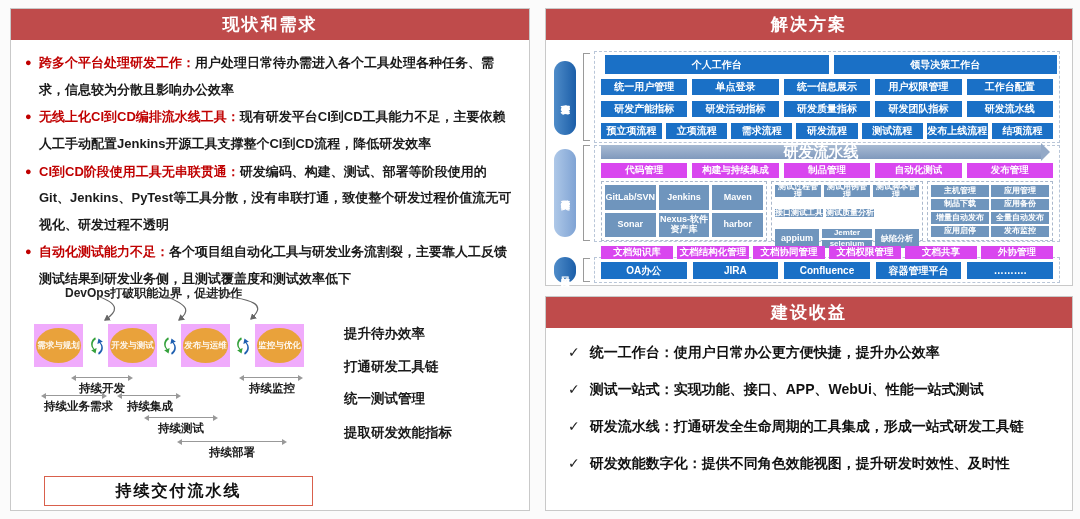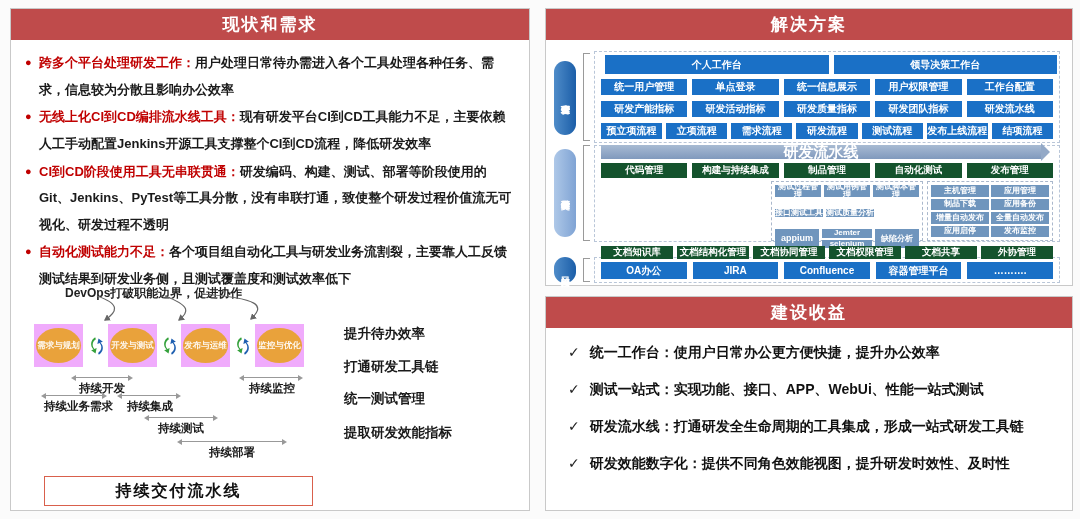--- a/index.html
+++ b/index.html
@@ -31,21 +31,21 @@
   #sol-card{left:545px;top:8px;width:528px;height:278px;}
   .pill{position:absolute;left:8px;width:22px;border-radius:12px;color:#fff;
     writing-mode:vertical-lr;text-orientation:upright;display:flex;align-items:center;justify-content:center;
     font-size:9px;font-weight:bold;line-height:11px;background:linear-gradient(90deg,#4f8cc9,#1b5ea8);}
   .pill.light{background:linear-gradient(90deg,#aec8e8,#7fa3d4);}
   .bracket{position:absolute;left:37px;width:7px;border:1px solid #9a9a9a;border-right:none;box-sizing:border-box;}
   .bandbox{position:absolute;left:48px;width:466px;border:1px dashed #b9c6d8;box-sizing:border-box;}
   .boxrow{position:absolute;left:55px;width:452px;display:flex;gap:5px;}
   .boxrow .bb{flex:1;background:#1a70c6;color:#fff;display:flex;align-items:center;justify-content:center;
     font-size:10px;font-weight:bold;white-space:nowrap;}
-  .boxrow .sb{flex:1;background:#14532d;color:#fff;display:flex;align-items:center;justify-content:center;
+  .boxrow .sb{flex:1;background:#d946ef;color:#fff;display:flex;align-items:center;justify-content:center;
     font-size:9.5px;font-weight:bold;white-space:nowrap;}
   .banner{position:absolute;left:55px;top:136px;width:440px;height:14px;background:linear-gradient(180deg,#a8bbd3,#8099bd);
     color:#fff;display:flex;align-items:center;justify-content:center;font-size:15px;font-weight:bold;}
   .banner:after{content:"";position:absolute;right:-9px;top:-2px;border-top:9px solid transparent;
     border-bottom:9px solid transparent;border-left:9px solid #93a9c7;}
   .tgroup{position:absolute;top:172px;height:60px;border:1px dashed #aab8cc;box-sizing:border-box;padding:3px;}
   .g-grid{display:grid;gap:3px;height:100%;box-sizing:border-box;}
   .tcell{background:#6f95bd;color:#fff;display:flex;align-items:center;justify-content:center;
     font-size:9px;font-weight:bold;text-align:center;line-height:1.05;}
   .tcell.tiny{font-size:8px;}
@@ -176,20 +176,30 @@
   <div class="banner">研发流水线</div>
 
   <div class="boxrow" style="top:154px;height:15px">
       <div class="sb">代码管理</div>
       <div class="sb">构建与持续集成</div>
       <div class="sb">制品管理</div>
       <div class="sb">自动化测试</div>
       <div class="sb">发布管理</div>
     </div>
 
+  <div class="tgroup" style="left:55px;width:166px">
+    <div class="g-grid" style="grid-template-columns:1fr 1fr 1fr;grid-template-rows:1fr 1fr">
+        <div class="tcell">GitLab/SVN</div>
+        <div class="tcell">Jenkins</div>
+        <div class="tcell">Maven</div>
+        <div class="tcell">Sonar</div>
+        <div class="tcell">Nexus-软件资产库</div>
+        <div class="tcell">harbor</div>
+      </div>
+  </div>
 
   <div class="tgroup" style="left:225px;width:152px">
     <div style="display:flex;flex-direction:column;gap:12px;height:100%">
       <div class="g2row" style="height:12px">
           <div class="tcell tiny">测试过程管理</div>
           <div class="tcell tiny">测试用例管理</div>
           <div class="tcell tiny">测试脚本管理</div>
         </div>
       <div class="g2row" style="height:13px">
           <div class="tcell tiny">接口测试工具</div>

